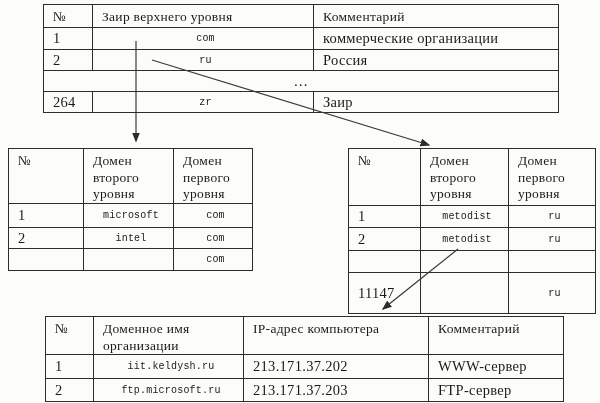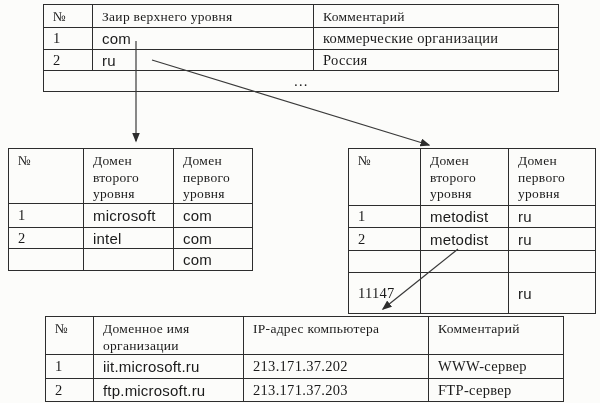--- a/index.html
+++ b/index.html
@@ -14,22 +14,22 @@
     border:1.6px solid #2d2d2d;
     padding:0 4px 0 9px;
     font-size:14.5px; letter-spacing:0.3px;
     vertical-align:middle; overflow:hidden; white-space:nowrap;
   }
   .tbl td.h {
     vertical-align:top; padding-top:4px;
     font-size:13.5px; line-height:16.5px; white-space:normal;
   }
   .tbl td.latin {
-    font-family:Liberation Sans, sans-serif;
-    font-size:15px; letter-spacing:0.2px;
+    font-family:Liberation Mono, monospace;
+    font-size:10px; letter-spacing:0.2px;text-align:center;
   }
   .tbl td.center { text-align:center; padding:0; }
   svg.overlay { position:absolute; left:0; top:0; pointer-events:none; }
 </style>
 </head>
 <body>
 
 <div class="stage">
 
   <table class="tbl" style="left:43px; top:4px; width:515px;">
@@ -49,20 +49,25 @@
       <td class="latin">com</td>
       <td>коммерческие организации</td>
     </tr>
     <tr style="height:21px">
       <td>2</td>
       <td class="latin">ru</td>
       <td>Россия</td>
     </tr>
     <tr style="height:21px">
       <td colspan="3" class="center">…</td>
+    </tr>
+    <tr style="height:21px">
+      <td>264</td>
+      <td class="latin">zr</td>
+      <td>Заир</td>
     </tr>
   </tbody>
     </table>
 
   <table class="tbl" style="left:8px; top:148px; width:244px;">
     <colgroup>
         <col style="width:75px">
         <col style="width:90px">
         <col style="width:79px">
       </colgroup>
@@ -134,21 +139,21 @@
       </colgroup>
     <tbody>
         <tr style="height:37px">
       <td class="h">№</td>
       <td class="h">Доменное имя организации</td>
       <td class="h">IP-адрес компьютера</td>
       <td class="h">Комментарий</td>
     </tr>
     <tr style="height:24px">
       <td>1</td>
-      <td class="latin">iit.microsoft.ru</td>
+      <td class="latin">iit.keldysh.ru</td>
       <td>213.171.37.202</td>
       <td>WWW-сервер</td>
     </tr>
     <tr style="height:23px">
       <td>2</td>
       <td class="latin">ftp.microsoft.ru</td>
       <td>213.171.37.203</td>
       <td>FTP-сервер</td>
     </tr>
   </tbody>

